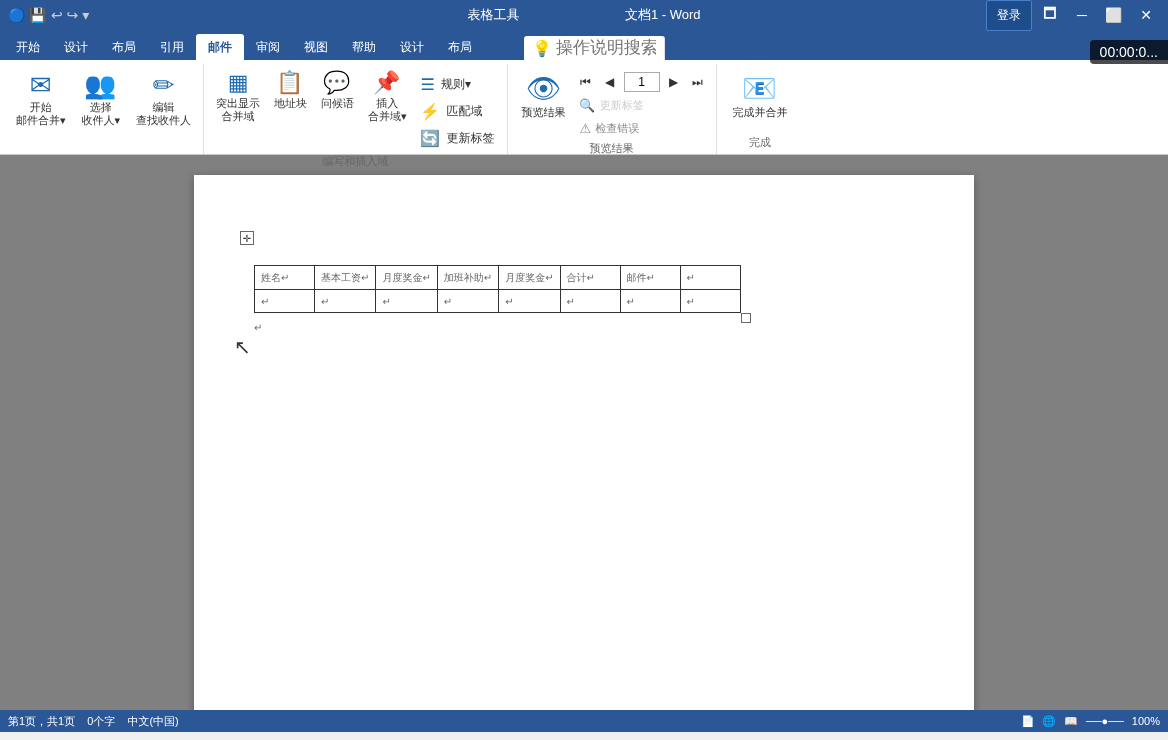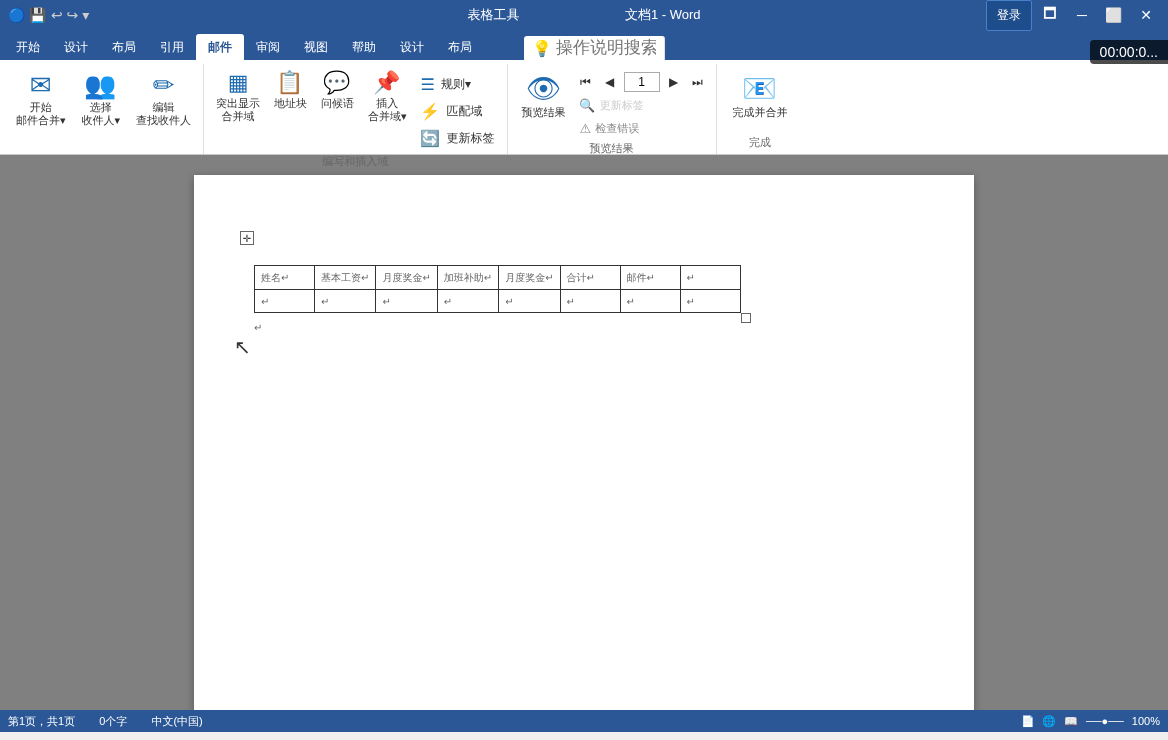--- a/index.html
+++ b/index.html
@@ -341,21 +341,21 @@
 
     
     .status-bar {
       height: 22px;
       background: #2b5797;
       display: flex;
       align-items: center;
       padding: 0 8px;
       color: white;
       font-size: 12px;
-      gap: 24px;
+      gap: 12px;
     }
     .status-item { color: white; font-size: 11px; }
 
     
     .timer-overlay {
       position: fixed;
       top: 40px;
       right: 0;
       background: rgba(0,0,0,0.7);
       color: white;

